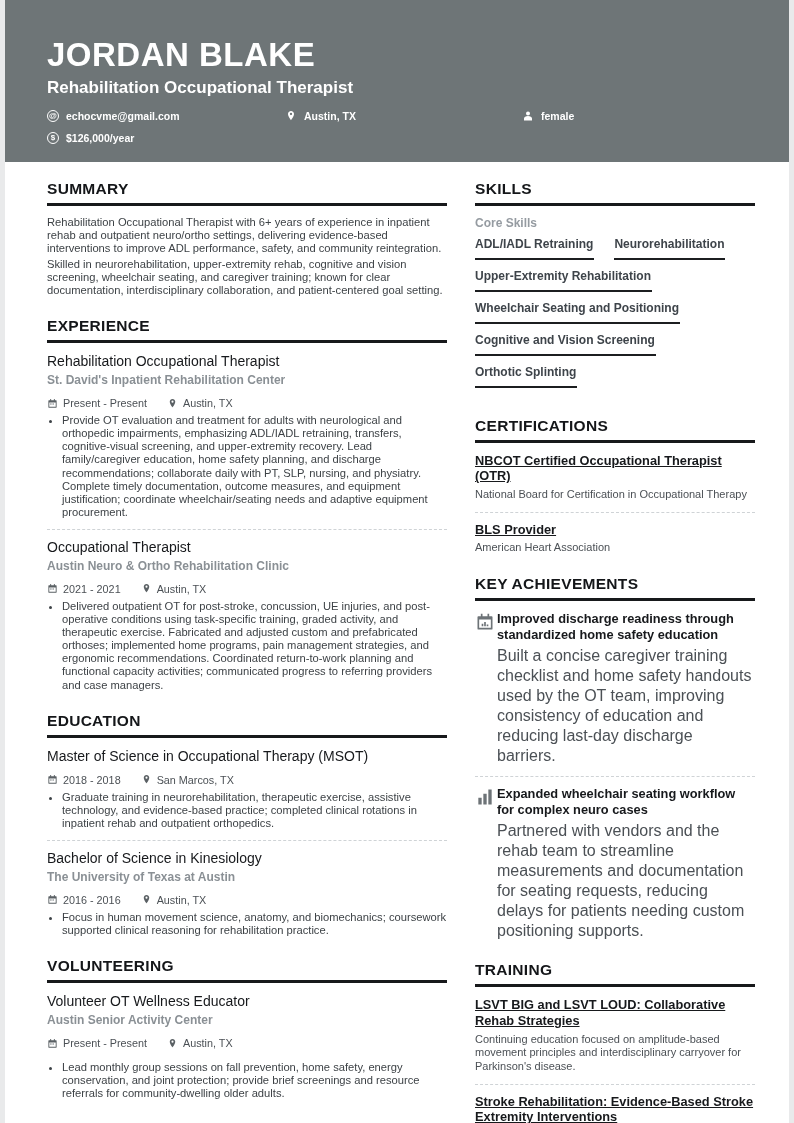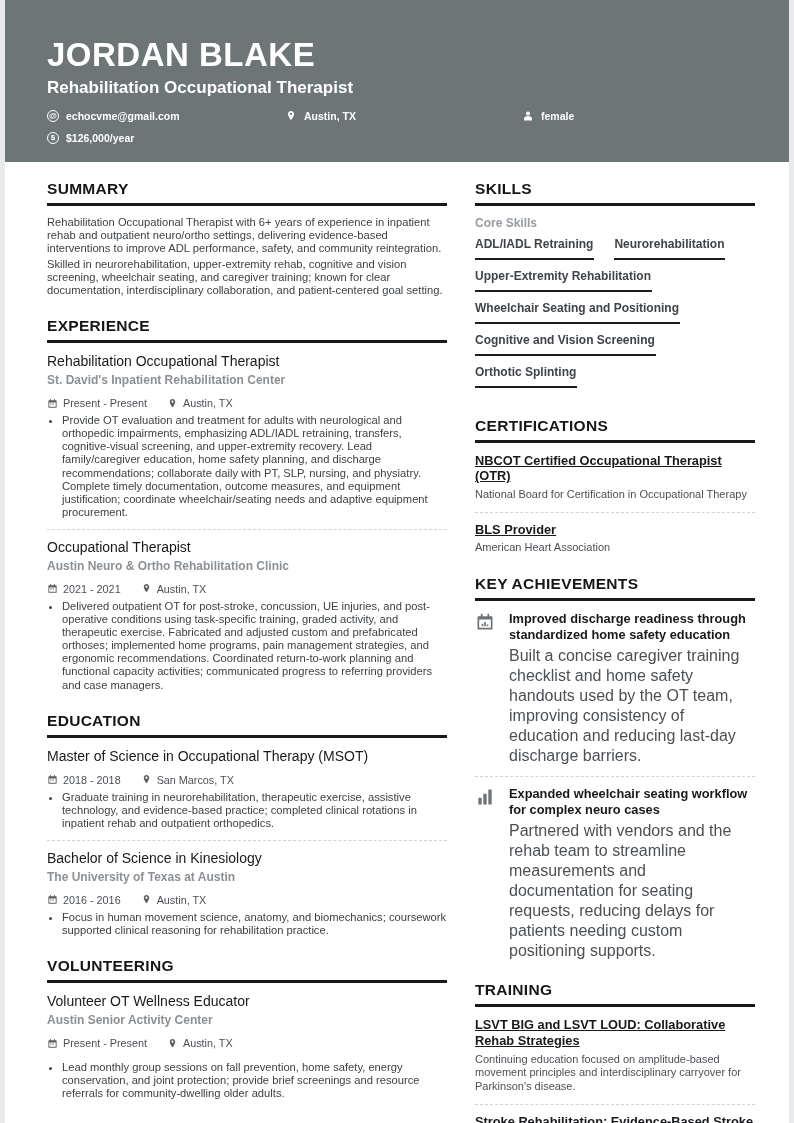--- a/index.html
+++ b/index.html
@@ -41,21 +41,21 @@
   
   .skills-group-label { font-size:12px; font-weight:700; color:#959ba1; margin-bottom:7px; }
   .skills-list { display:flex; flex-wrap:wrap; column-gap:20px; }
   .skill { font-size:12px; font-weight:700; color:#3e444a; border-bottom:2px solid #1c1e20; padding:0 1px 7px 0; margin-bottom:9px; }
 
   
   .cert-name { font-size:12.8px; font-weight:700; color:#17191c; line-height:1.22;text-decoration:underline; }
   .cert-org { font-size:11px; color:#4b5055; line-height:1.25; margin-top:4px; }
 
   
-  .ach { display:flex; gap:12px; }
+  .ach { display:flex; }
   .ach-icon { width:22px; flex:none; padding-top:1px; }
   .ach-icon svg { width:20px; height:20px; fill:#6d7377; }
   .ach-title { font-size:12.8px; font-weight:700; color:#17191c; line-height:1.22; }
   .ach-desc { font-size:16px; color:#4b5055; line-height:1.25; margin-top:4px; }
 </style>
 </head>
 <body>
 
 <div class="page">
 

